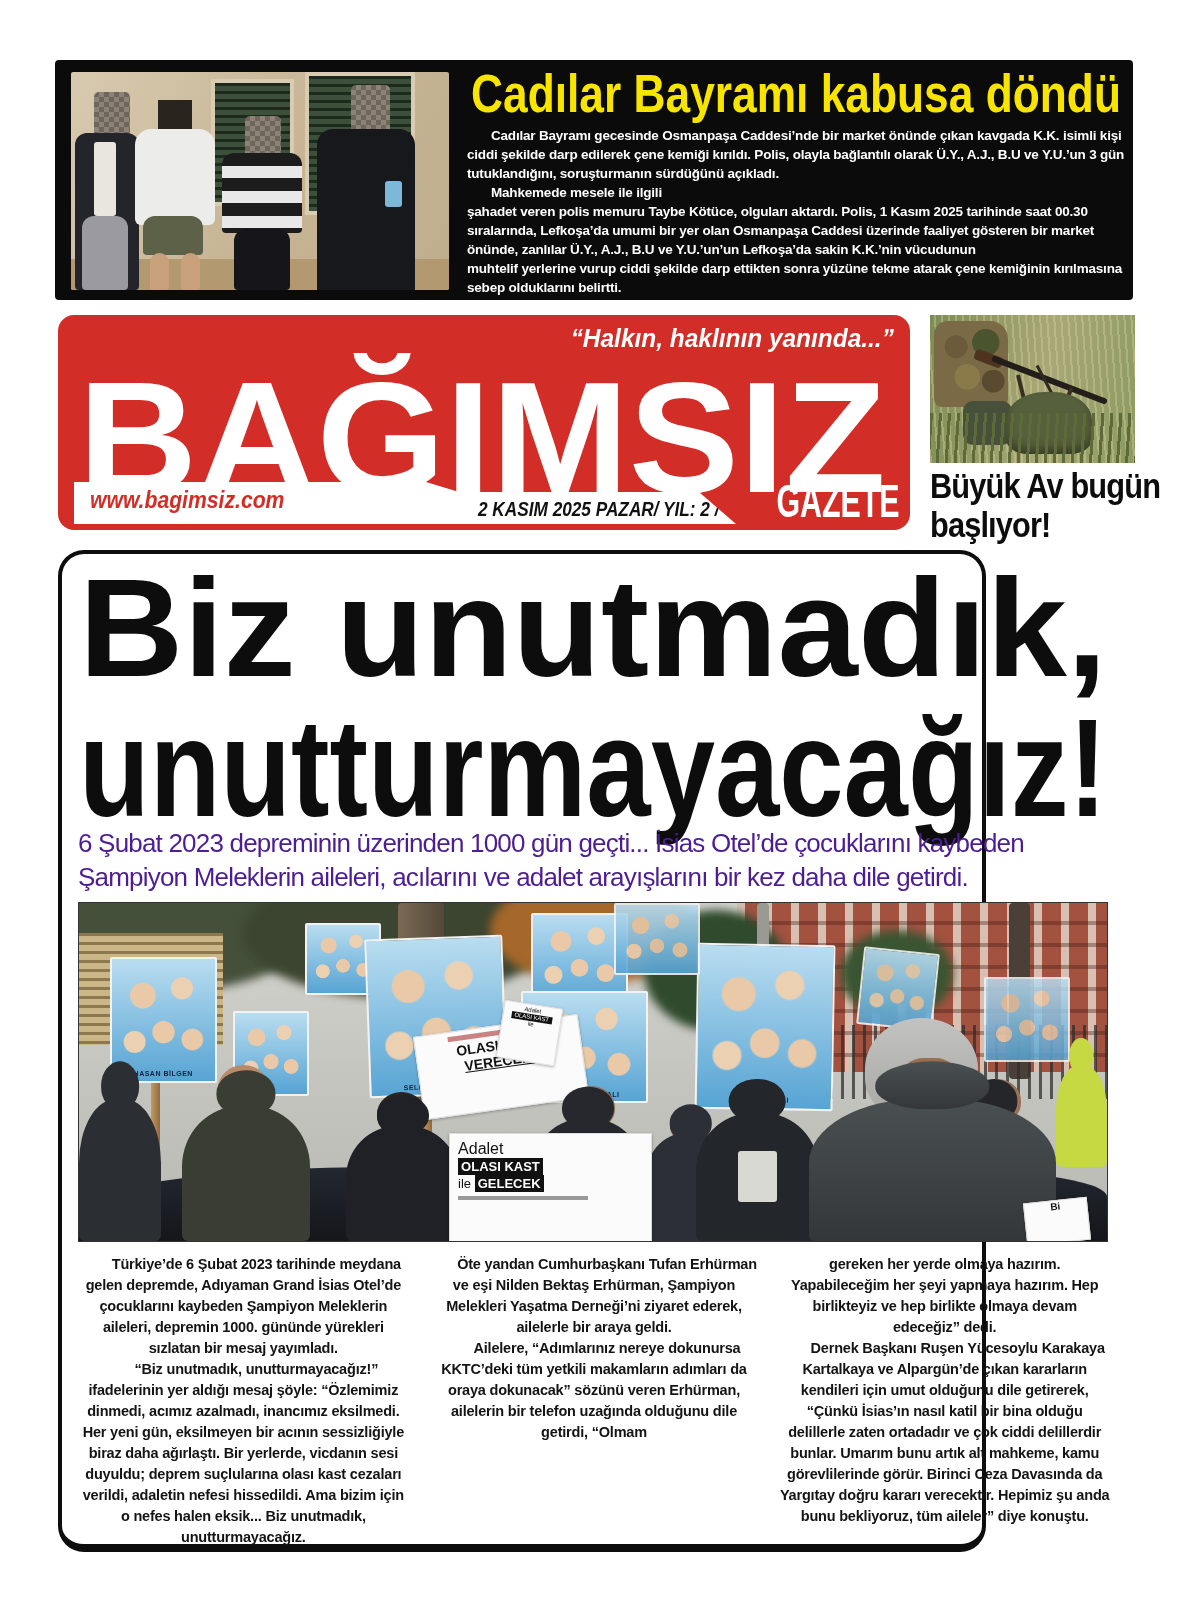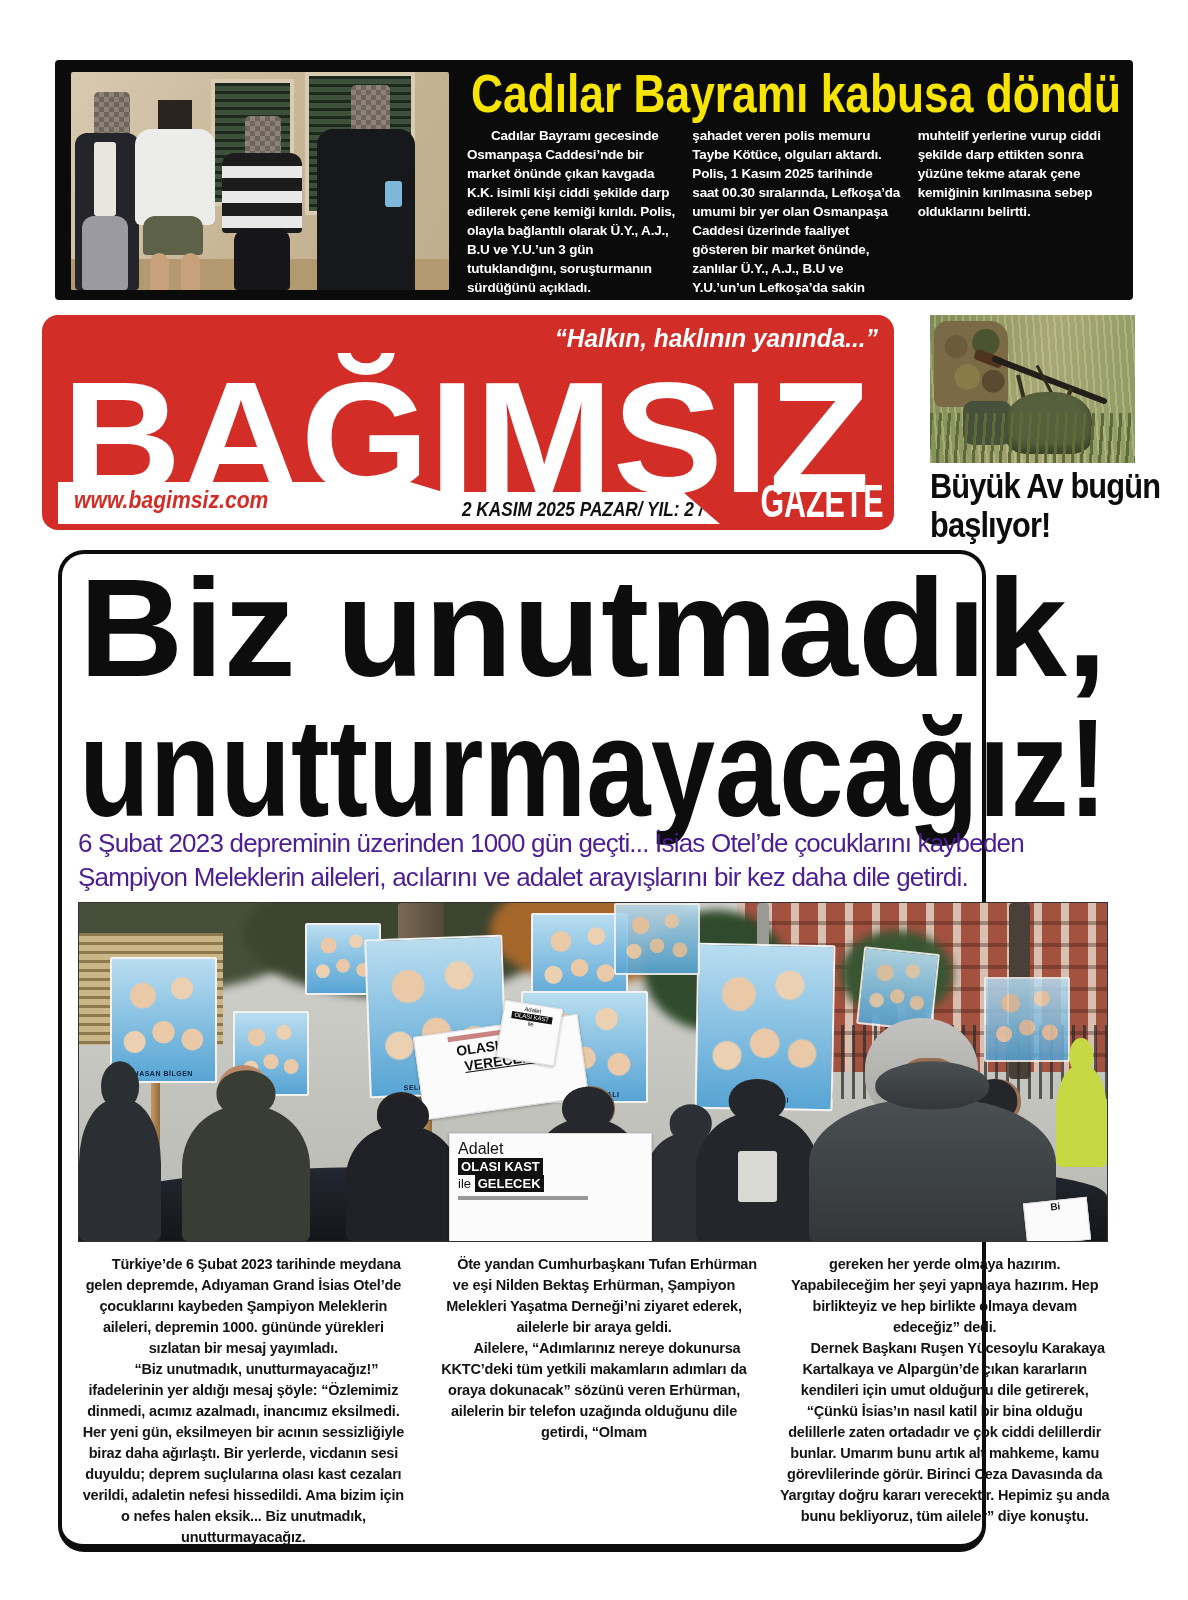--- a/index.html
+++ b/index.html
@@ -2,39 +2,39 @@
 <html lang="tr"><head>
 <meta charset="utf-8">
 <style>
   html,body{margin:0;padding:0;background:#e8e8e8;}
   .page{position:relative;width:1188px;height:1600px;background:#ffffff;overflow:hidden;
         font-family:"Liberation Sans","DejaVu Sans",sans-serif;}
 
   
   .top-banner{position:absolute;left:55px;top:60px;width:1078px;height:240px;background:#0b0b0b;border-radius:4px;}
   .banner-headline-svg{position:absolute;left:408px;top:2px;width:665px;height:62px;}
-  .banner-cols{position:absolute;left:412px;top:66px;width:660px;bottom:8px;display:flex;gap:16px;}
+  .banner-cols{position:absolute;left:412px;top:66px;width:660px;bottom:8px;display:flex;flex-direction:column;}
   .banner-col{flex:1;color:#fff;font-weight:bold;font-size:13.5px;line-height:19px;letter-spacing:-0.2px;}
   .banner-col p{margin:0;text-indent:24px;}
   .banner-col p.noind{text-indent:0;}
 
   
   .sus{position:absolute;left:16px;top:12px;width:378px;height:218px;overflow:hidden;border-radius:2px;
        background:linear-gradient(120deg,#d8cab0,#c6b494 55%,#bfae8d);}
   .sus-floor{position:absolute;left:0;bottom:0;width:100%;height:14%;background:#b39970;}
   .shutter{position:absolute;background:#31452f;border:4px solid #d9ccb3;
            background-image:repeating-linear-gradient(180deg,rgba(0,0,0,.4) 0 3px,rgba(255,255,255,.06) 3px 8px);}
   .sh1{left:37%;top:3%;width:20%;height:55%;}
   .sh2{left:62%;top:0;width:27%;height:62%;}
   .pix{background:repeating-conic-gradient(#8d8276 0% 25%,#6e655c 0% 50%) 0 0/10px 10px;border-radius:5px;}
   .sus-head{position:absolute;}
   .body-shape{position:absolute;border-radius:12px 12px 4px 4px;}
 
   
-  .masthead{position:absolute;left:42px;top:315px;width:852px;height:215px;background:#d32d28;border-radius:16px;}
+  .masthead{position:absolute;left:58px;top:315px;width:852px;height:215px;background:#d32d28;border-radius:16px;}
   .slogan{position:absolute;top:8px;right:16px;color:#fff;font-style:italic;font-weight:bold;font-size:26px;
           transform:scaleX(.94);transform-origin:right;}
   .mast-title-svg{position:absolute;left:10px;top:22px;width:830px;height:170px;}
   .mast-strip{position:absolute;left:8px;bottom:6px;width:690px;height:42px;background:#fff;
       clip-path:polygon(0 0,352px 0,385px 10px,625px 10px,662px 100%,0 100%);margin-left:8px;}
   .site-label{position:absolute;left:16px;top:5px;color:#d32d28;font-style:italic;font-weight:bold;font-size:23px;
       transform:scaleX(.92);transform-origin:left;}
   .date-label{position:absolute;left:404px;top:15px;color:#111;font-style:italic;font-weight:bold;font-size:21px;
       white-space:nowrap;transform:scaleX(.82);transform-origin:left;}
   .gazete{position:absolute;right:10px;bottom:2px;color:#fff;font-weight:bold;font-size:46px;letter-spacing:0;

